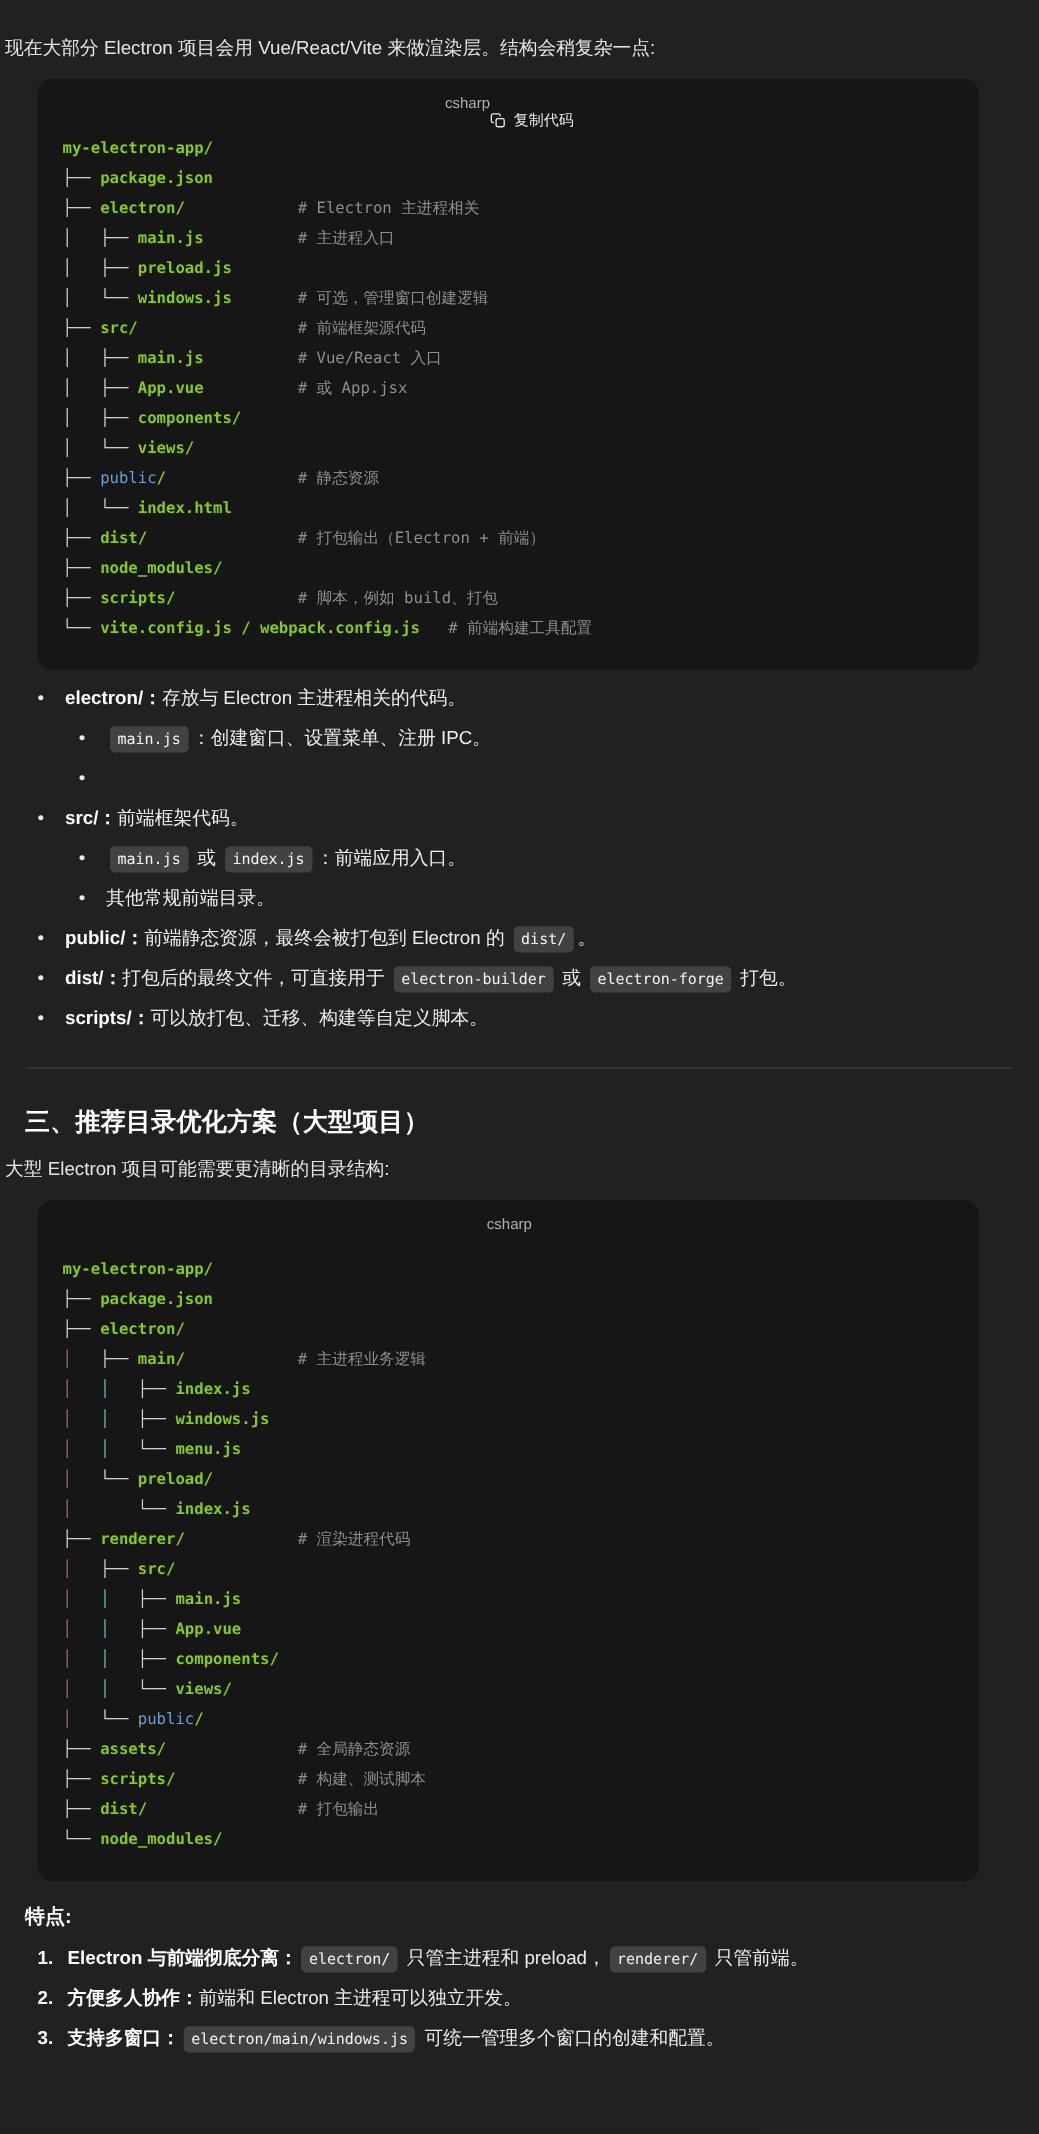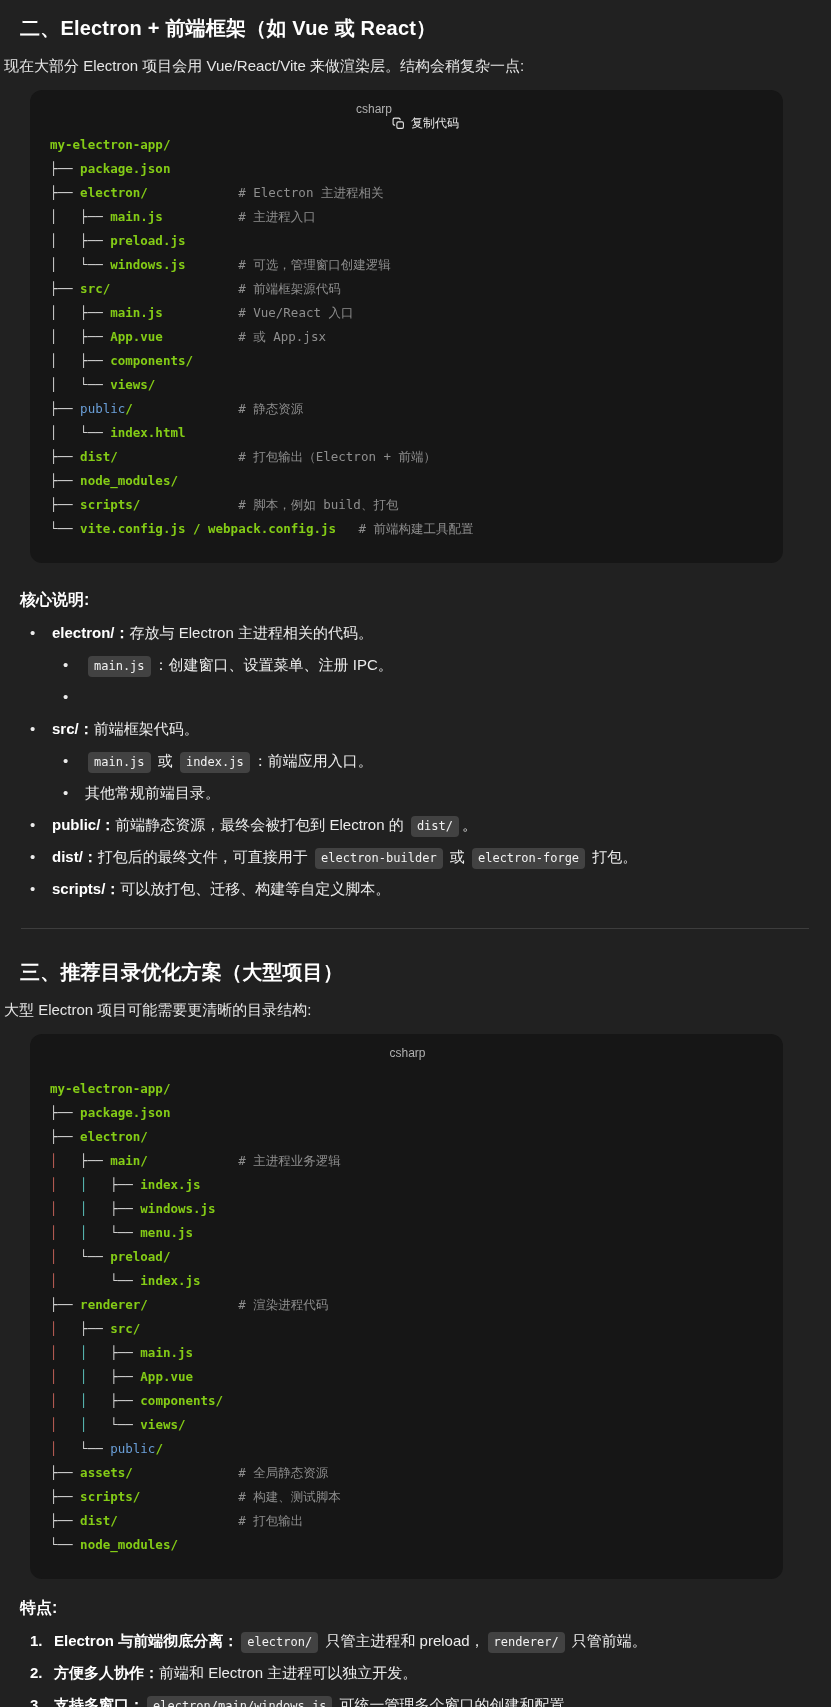--- a/index.html
+++ b/index.html
@@ -75,40 +75,38 @@
     font-size: 23px; font-weight: 700; color: #d2d2d2; opacity: .85;
     text-shadow: 0 1px 3px rgba(0,0,0,.65);
     white-space: nowrap; pointer-events: none;
   }
 </style>
 </head>
 <body>
 
 <div class="page">
 
-  <h2 class="sec-heading">二、Electron + 前端框架（如 Vue 或 React）</h2>
   <p class="intro">现在大部分 Electron 项目会用 Vue/React/Vite 来做渲染层。结构会稍复杂一点:</p>
 
   <div class="codeblock">
     <div class="cb-header">
       <span class="cb-lang">csharp</span>
       <button class="copy-btn">
         <span>
           <svg width="13" height="13" viewBox="0 0 24 24" fill="none" stroke="#e8e8e8" stroke-width="2" stroke-linecap="round" stroke-linejoin="round">
               <rect x="9" y="9" width="12" height="12" rx="2.5"></rect>
               <path d="M5 15H4.5A2.5 2.5 0 0 1 2 12.5v-8A2.5 2.5 0 0 1 4.5 2h8A2.5 2.5 0 0 1 15 4.5V5"></path>
             </svg>
         </span>
         <span>复制代码</span>
       </button>
     </div>
     <div class="cb-code" id="code1"><div class="code-line"><span class="seg-nm">my-electron-app/</span></div><div class="code-line"><span class="seg-br">├── </span><span class="seg-nm">package.json</span></div><div class="code-line"><span class="seg-br">├── </span><span class="seg-nm">electron/</span><span class="seg-sp">            </span><span class="seg-cm"># Electron 主进程相关</span></div><div class="code-line"><span class="seg-br">│   </span><span class="seg-br">├── </span><span class="seg-nm">main.js</span><span class="seg-sp">          </span><span class="seg-cm"># 主进程入口</span></div><div class="code-line"><span class="seg-br">│   </span><span class="seg-br">├── </span><span class="seg-nm">preload.js</span></div><div class="code-line"><span class="seg-br">│   </span><span class="seg-br">└── </span><span class="seg-nm">windows.js</span><span class="seg-sp">       </span><span class="seg-cm"># 可选，管理窗口创建逻辑</span></div><div class="code-line"><span class="seg-br">├── </span><span class="seg-nm">src/</span><span class="seg-sp">                 </span><span class="seg-cm"># 前端框架源代码</span></div><div class="code-line"><span class="seg-br">│   </span><span class="seg-br">├── </span><span class="seg-nm">main.js</span><span class="seg-sp">          </span><span class="seg-cm"># Vue/React 入口</span></div><div class="code-line"><span class="seg-br">│   </span><span class="seg-br">├── </span><span class="seg-nm">App.vue</span><span class="seg-sp">          </span><span class="seg-cm"># 或 App.jsx</span></div><div class="code-line"><span class="seg-br">│   </span><span class="seg-br">├── </span><span class="seg-nm">components/</span></div><div class="code-line"><span class="seg-br">│   </span><span class="seg-br">└── </span><span class="seg-nm">views/</span></div><div class="code-line"><span class="seg-br">├── </span><span class="seg-bl">public</span><span class="seg-nm">/</span><span class="seg-sp">              </span><span class="seg-cm"># 静态资源</span></div><div class="code-line"><span class="seg-br">│   </span><span class="seg-br">└── </span><span class="seg-nm">index.html</span></div><div class="code-line"><span class="seg-br">├── </span><span class="seg-nm">dist/</span><span class="seg-sp">                </span><span class="seg-cm"># 打包输出（Electron + 前端）</span></div><div class="code-line"><span class="seg-br">├── </span><span class="seg-nm">node_modules/</span></div><div class="code-line"><span class="seg-br">├── </span><span class="seg-nm">scripts/</span><span class="seg-sp">             </span><span class="seg-cm"># 脚本，例如 build、打包</span></div><div class="code-line"><span class="seg-br">└── </span><span class="seg-nm">vite.config.js / webpack.config.js</span><span class="seg-sp">   </span><span class="seg-cm"># 前端构建工具配置</span></div></div>
   </div>
 
-  <h3 class="sub-heading">核心说明:</h3>
   <div class="list" id="notes-list">
       <div class="list-item lvl1">
         <span class="marker">•</span>
         <span class="li-body"><span class="pb">electron/：</span><span class="pt">存放与 Electron 主进程相关的代码。</span></span>
       </div>
       <div class="list-item lvl2">
         <span class="marker">•</span>
         <span class="li-body"><span class="pc">main.js</span><span class="pt">：创建窗口、设置菜单、注册 IPC。</span></span>
       </div>
       <div class="list-item lvl2">

